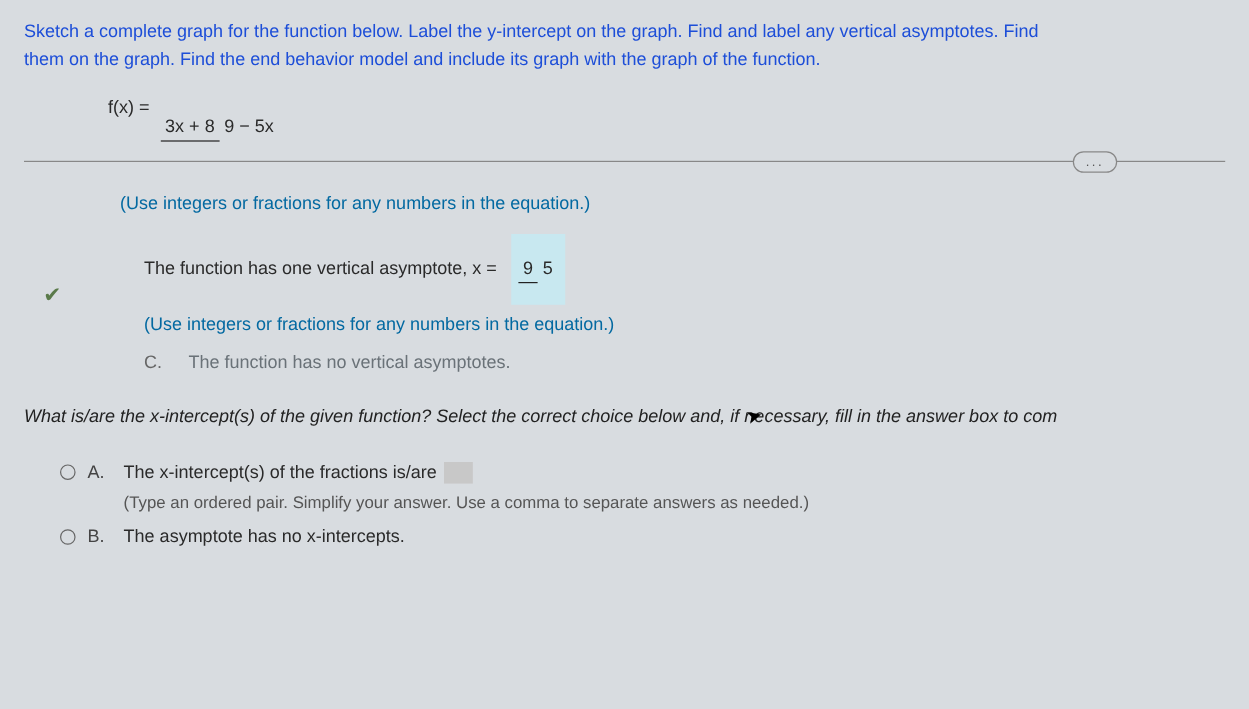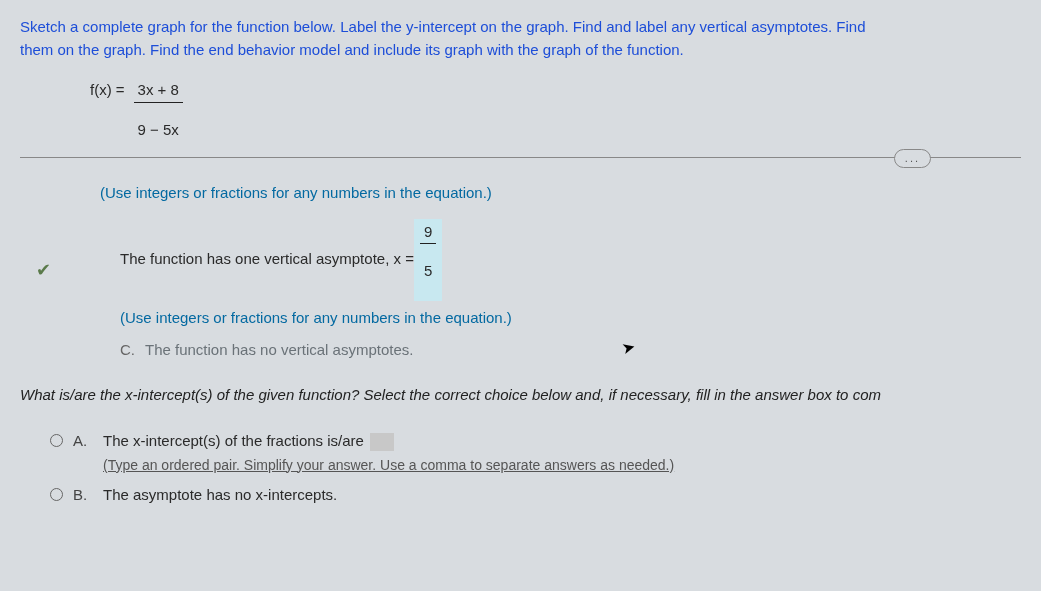--- a/index.html
+++ b/index.html
@@ -24,21 +24,21 @@
     .equation {
       margin-left: 70px;
       display: flex;
       align-items: flex-start;
     }
     .equation .lhs {
       margin-right: 6px;
     }
     .fraction {
       display: inline-flex;
-      flex-direction: column;
+      flex-direction: row;
       align-items: center;
       vertical-align: middle;
       margin: 0 3px;
     }
     .fraction .num {
       padding: 0 4px;
       border-bottom: 1.5px solid #222;
     }
     .fraction .den {
       padding: 16px 4px;
@@ -72,21 +72,21 @@
       left: 36px;
       margin-top: 38px;
       color: #5a7a4a;
       font-size: 18px;
     }
     .option-row {
       margin-left: 20px;
       margin-bottom: 10px;
       display: flex;
       align-items: center;
-      gap: 0;
+      gap: 12px;
     }
     .option-row .label-letter {
       color: #666;
       margin-right: 10px;
     }
     .answer-box {
       background: #c8e8f0;
       display: inline-flex;
       padding: 2px 3px;
       align-items: center;
@@ -128,21 +128,20 @@
       width: 24px;
       height: 18px;
       background: #c8c8c8;
       vertical-align: middle;
       margin: 0 2px;
     }
     .sub-hint {
       color: #555;
       font-size: 14px;
       margin-top: 2px;
-      text-decoration: underline;
     }
     .cursor-ptr {
       position: absolute;
       left: 622px;
       top: 336px;
       font-size: 16px;
       color: #000;
       transform: rotate(-15deg);
     }
   </style>

